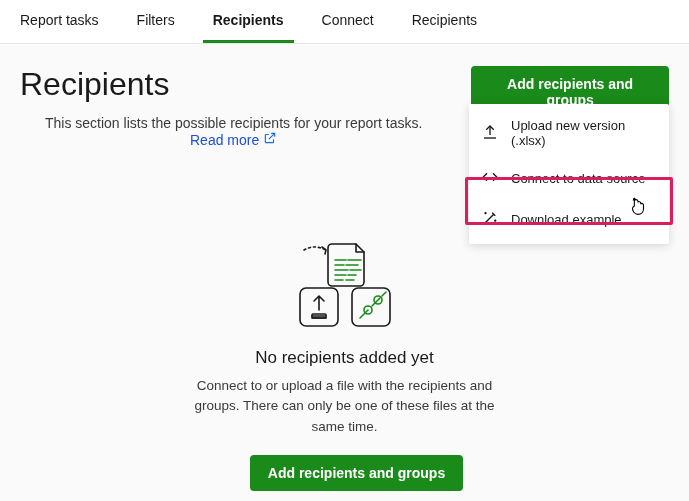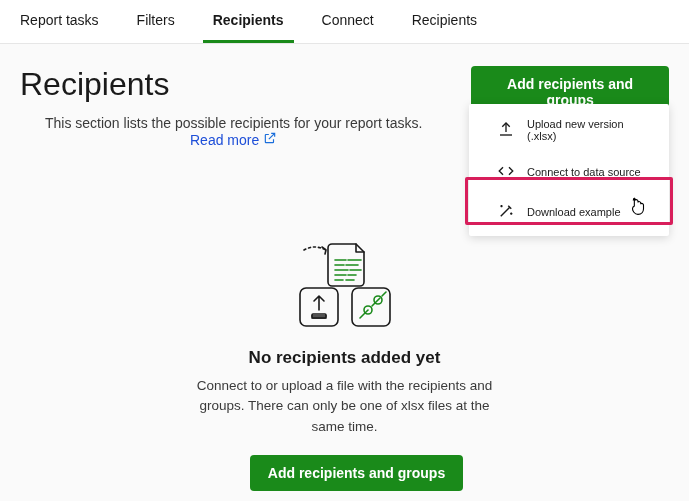--- a/index.html
+++ b/index.html
@@ -77,22 +77,22 @@
     width: 200px;
     background: #fff;
     box-shadow: 0 2px 10px rgba(0,0,0,0.15);
     border-radius: 2px;
     padding: 4px 0;
   }
   .dropdown-item {
     display: flex;
     align-items: center;
     gap: 12px;
-    padding: 10px 28px;
-    font-size: 11px;
+    padding: 10px 12px;
+    font-size: 13px;
     color: #1a1a1a;
     cursor: pointer;
   }
   .dropdown-item svg { width: 18px; height: 18px; stroke: #1a1a1a; fill: none; }
   .highlight-box {
     position: absolute;
     top: 177px;
     right: 16px;
     width: 208px;
     height: 48px;
@@ -109,21 +109,21 @@
   .cursor svg { width: 22px; height: 22px; }
   .empty-state {
     margin-top: 94px;
     display: flex;
     flex-direction: column;
     align-items: center;
     text-align: center;
   }
   .empty-title {
     font-size: 17px;
-    font-weight: 700;
+    font-weight: 400;
     margin: 14px 0 8px 0;
   }
   .empty-desc {
     font-size: 13.5px;
     color: #3a3a3a;
     line-height: 1.5;
     max-width: 320px;
     margin-bottom: 18px;
   }
   .illus svg { display:block; }
@@ -193,21 +193,21 @@
             <path d="M74 76 l8 -8"></path>
             <circle cx="82" cy="68" r="4"></circle>
             <path d="M86 64 l8 -8"></path>
             <circle cx="92" cy="58" r="4"></circle>
             <path d="M96 54 l4 -4"></path>
           </g>
         </g>
       </svg>
     </div>
     <div class="empty-title">No recipients added yet</div>
-    <div class="empty-desc">Connect to or upload a file with the recipients and groups. There can only be one of xlsx files at the same time.</div>
+    <div class="empty-desc">Connect to or upload a file with the recipients and groups. There can only be one of these files at the same time.</div>
     <button class="btn-primary">Add recipients and groups</button>
   </div>
 </div>
 
 <div class="dropdown">
   <div class="dropdown-item">
     <span>
       <svg viewBox="0 0 24 24" stroke-width="1.8">
           <path d="M12 16V4"></path>
           <path d="M7 9l5-5 5 5"></path>

